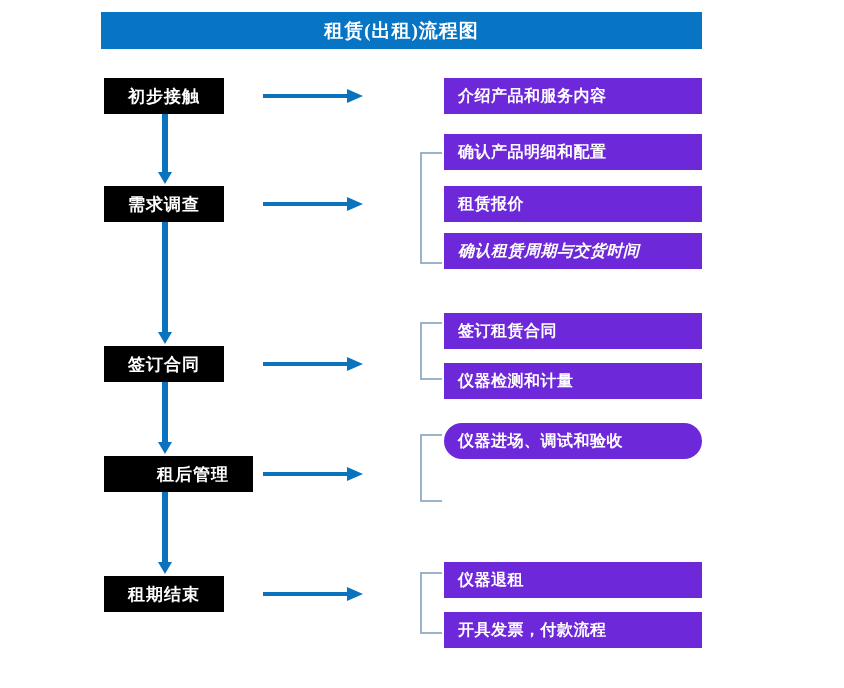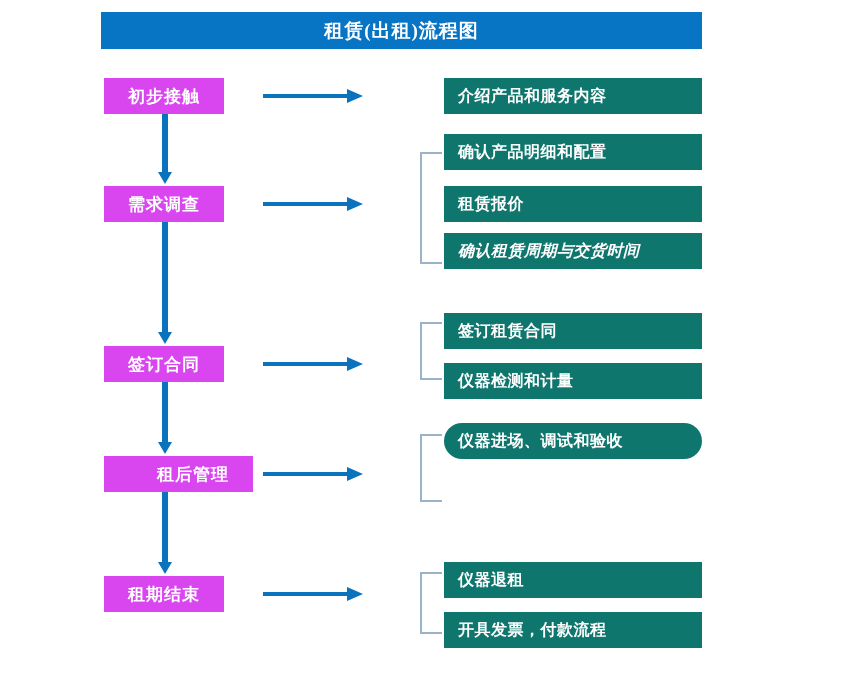--- a/index.html
+++ b/index.html
@@ -35,37 +35,37 @@
     justify-content: center;
     letter-spacing: 1px;
   }
 
   
   .stage-box {
     position: absolute;
     left: 104px;
     width: 120px;
     height: 36px;
-    background: #d946ef;
+    background: #000000;
     color: #ffffff;
     font-size: 17px;
     font-weight: bold;
     display: flex;
     align-items: center;
     justify-content: center;
     letter-spacing: 1px;
   }
 
   
   .detail-box {
     position: absolute;
     left: 444px;
     width: 258px;
     height: 36px;
-    background: #0f766e;
+    background: #6d28d9;
     color: #ffffff;
     font-size: 16px;
     font-weight: bold;
     display: flex;
     align-items: center;
     padding-left: 14px;
     box-sizing: border-box;
     letter-spacing: 0.5px;
   }
 

